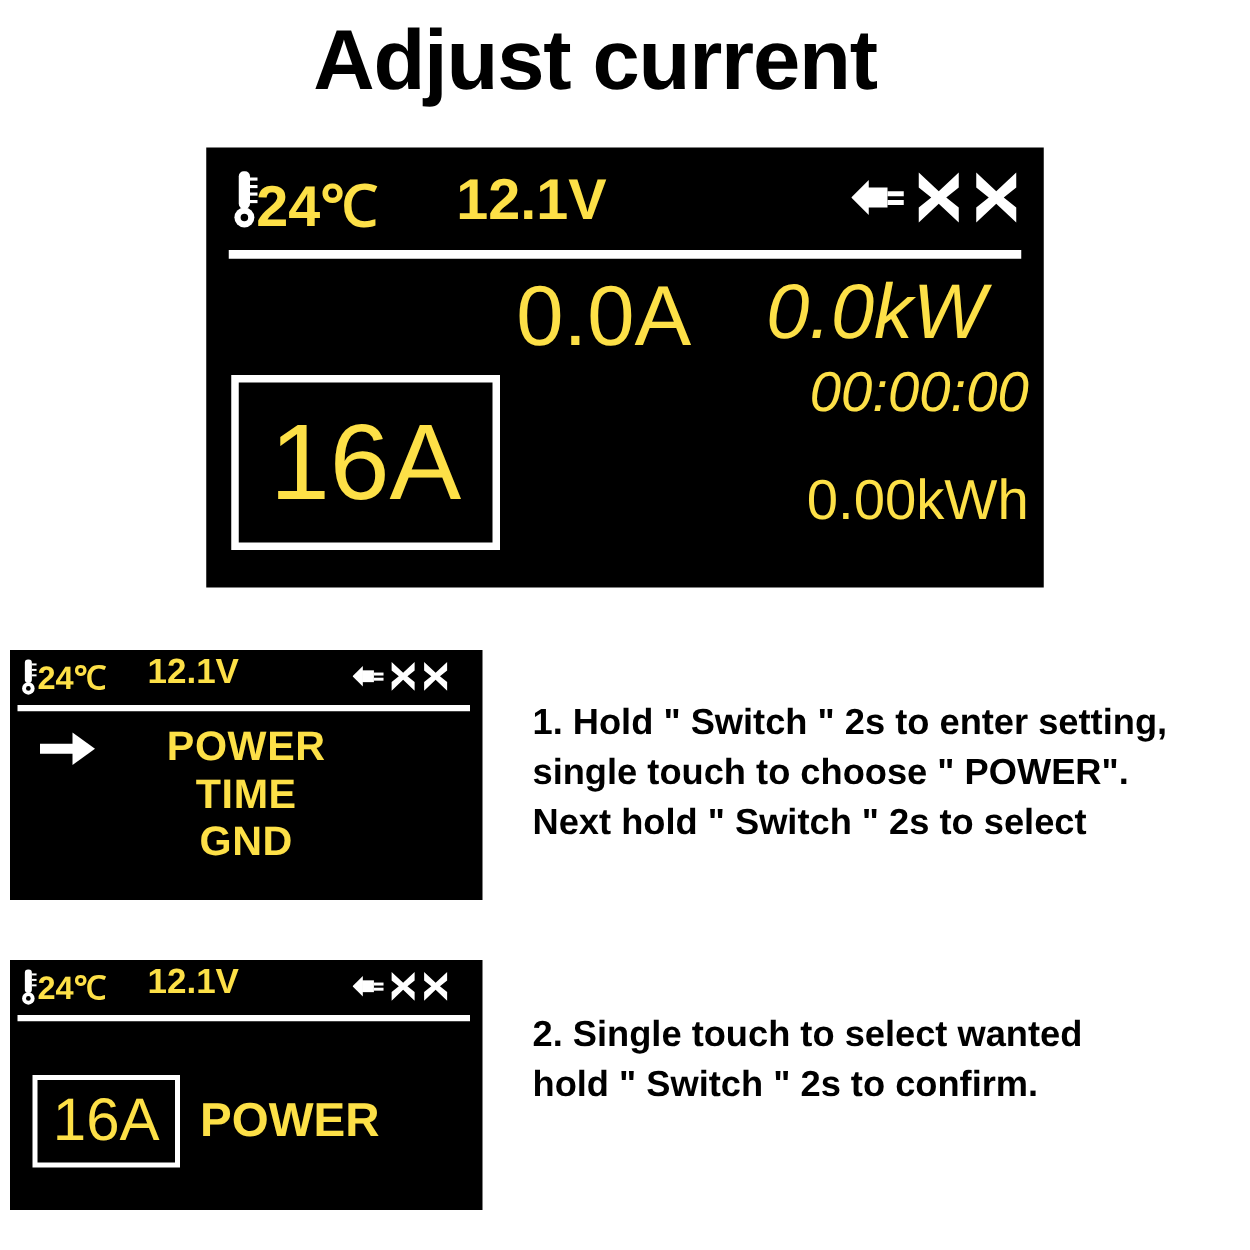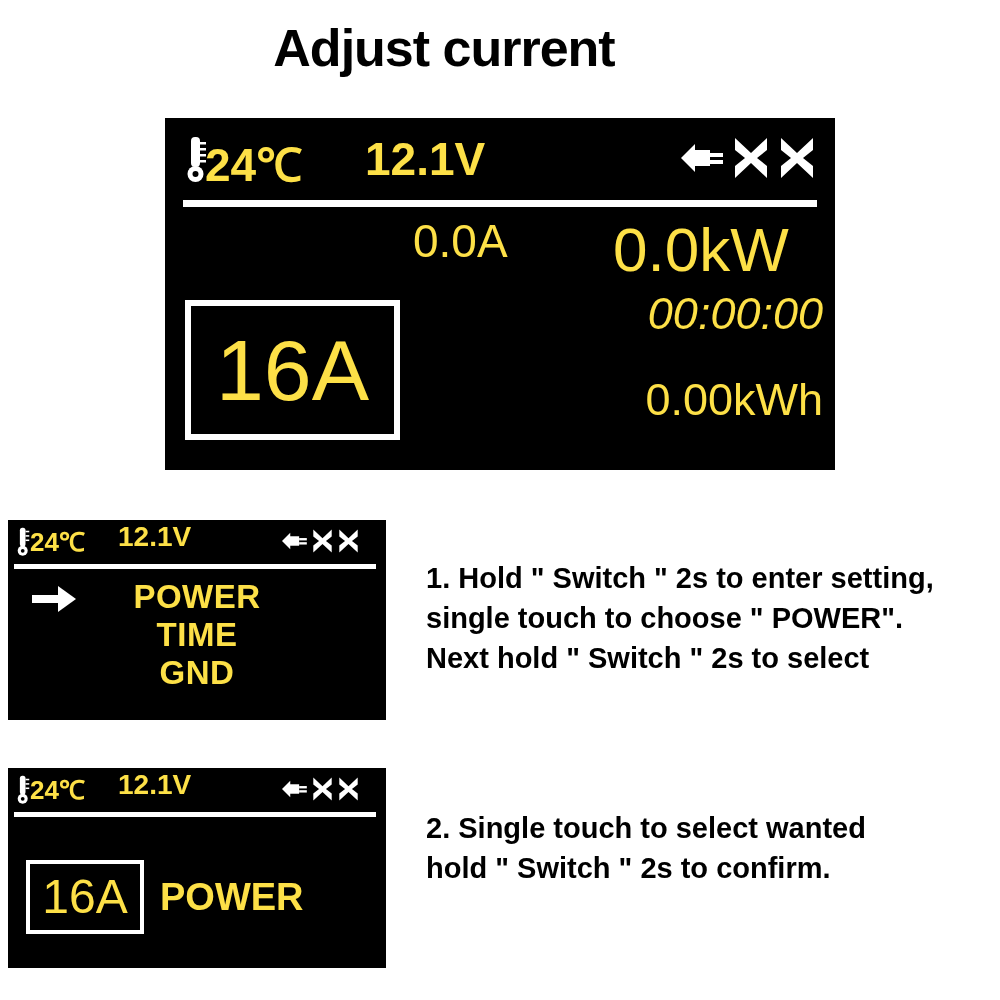--- a/index.html
+++ b/index.html
@@ -16,25 +16,26 @@
     overflow: hidden;
   }
 
   
   .title {
     position: absolute;
     left: 0;
     top: 6px;
     width: 888px;
     text-align: center;
-    font-size: 52px;
+    font-size: 68px;
     font-weight: bold;
     letter-spacing: -1px;
     line-height: 84px;
     white-space: nowrap;
+    padding-left: 32px;
   }
 
   
   .lcd {
     position: absolute;
     background: #000000;
     color: #fde047;
     box-sizing: border-box;
     overflow: hidden;
   }
@@ -103,29 +104,30 @@
     left: 22px;
     top: 0;
     font-size: 62px;
     font-weight: normal;
     white-space: nowrap;
   }
   .panel-main .amps {
     position: absolute;
     left: 248px;
     top: 0;
-    font-size: 46px;
+    font-size: 68px;
     white-space: nowrap;
   }
   .panel-main .kw {
     position: absolute;
     left: 448px;
     top: 0;
     font-size: 62px;
     white-space: nowrap;
+    font-style: italic;
   }
   .panel-main .box-current {
     position: absolute;
     left: 20px;
     top: 182px;
     width: 215px;
     height: 140px;
     border: 6px solid #ffffff;
     box-sizing: border-box;
   }

